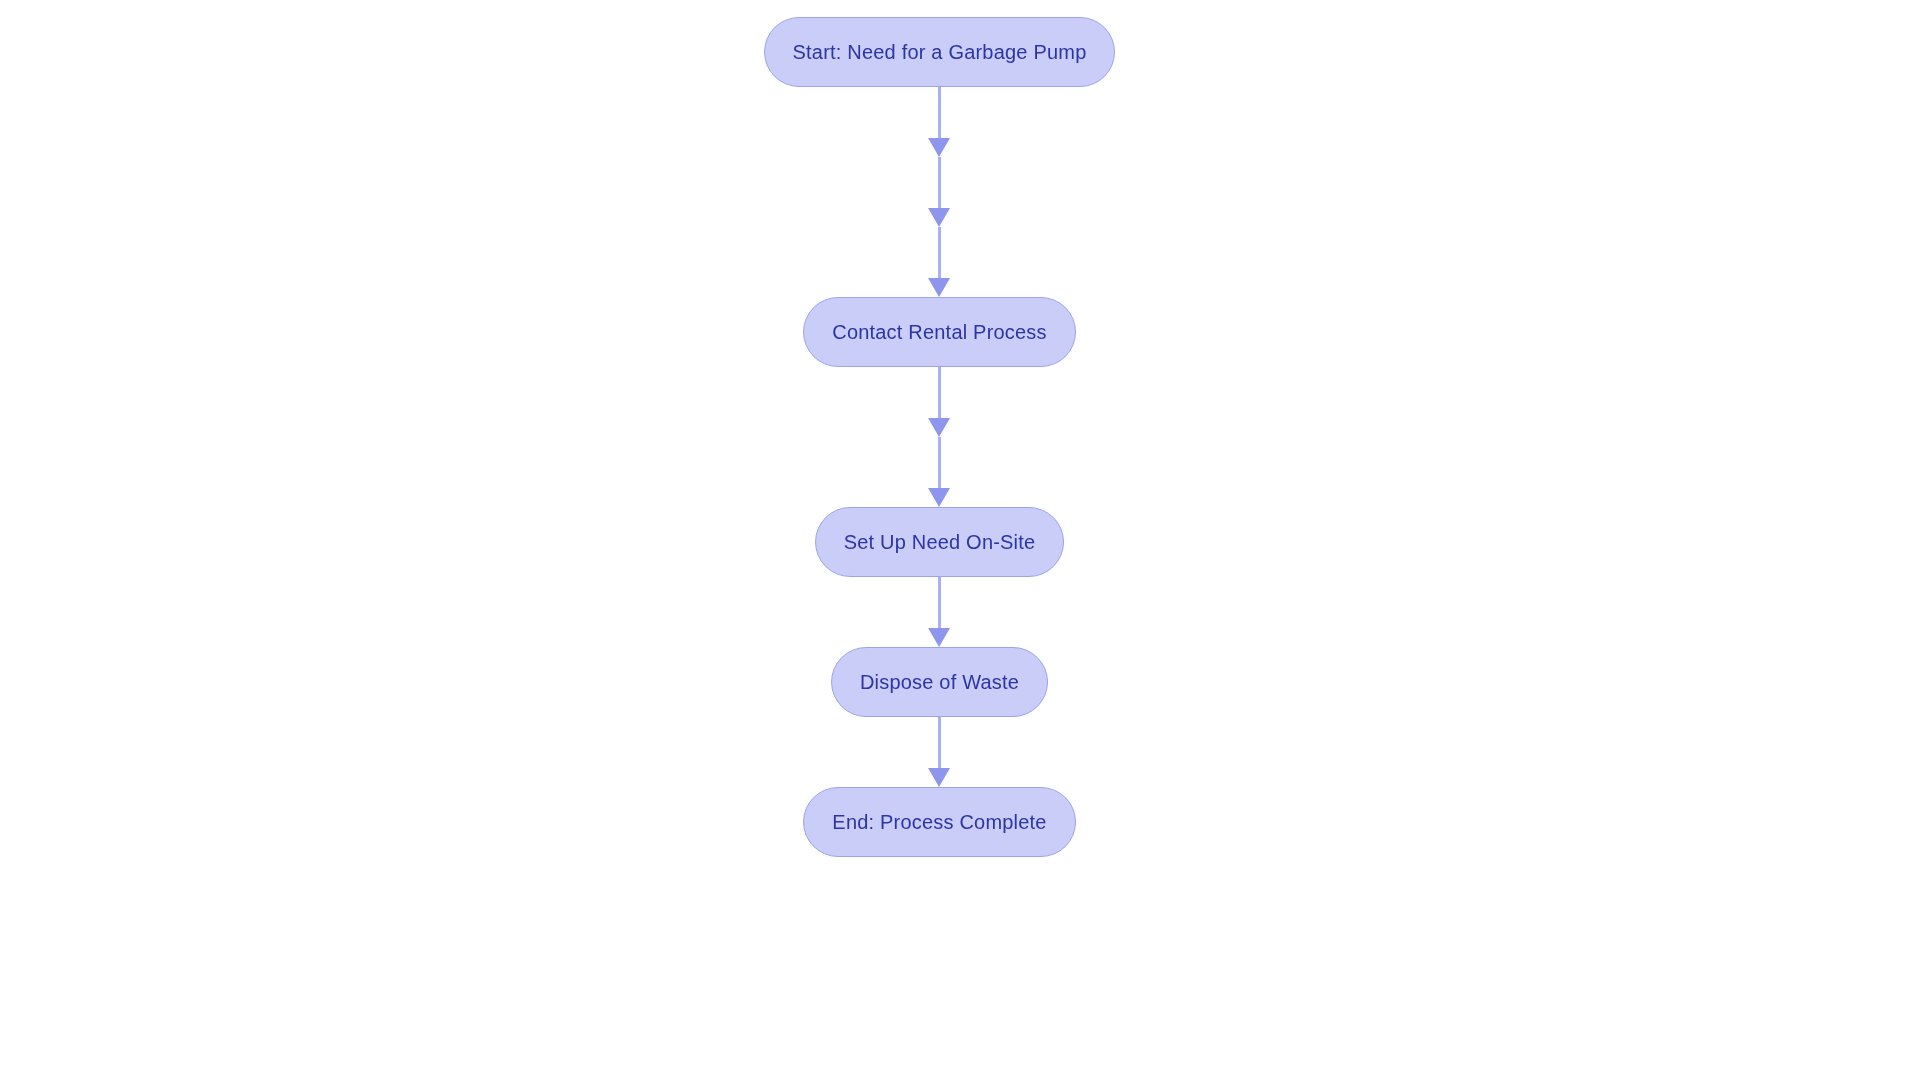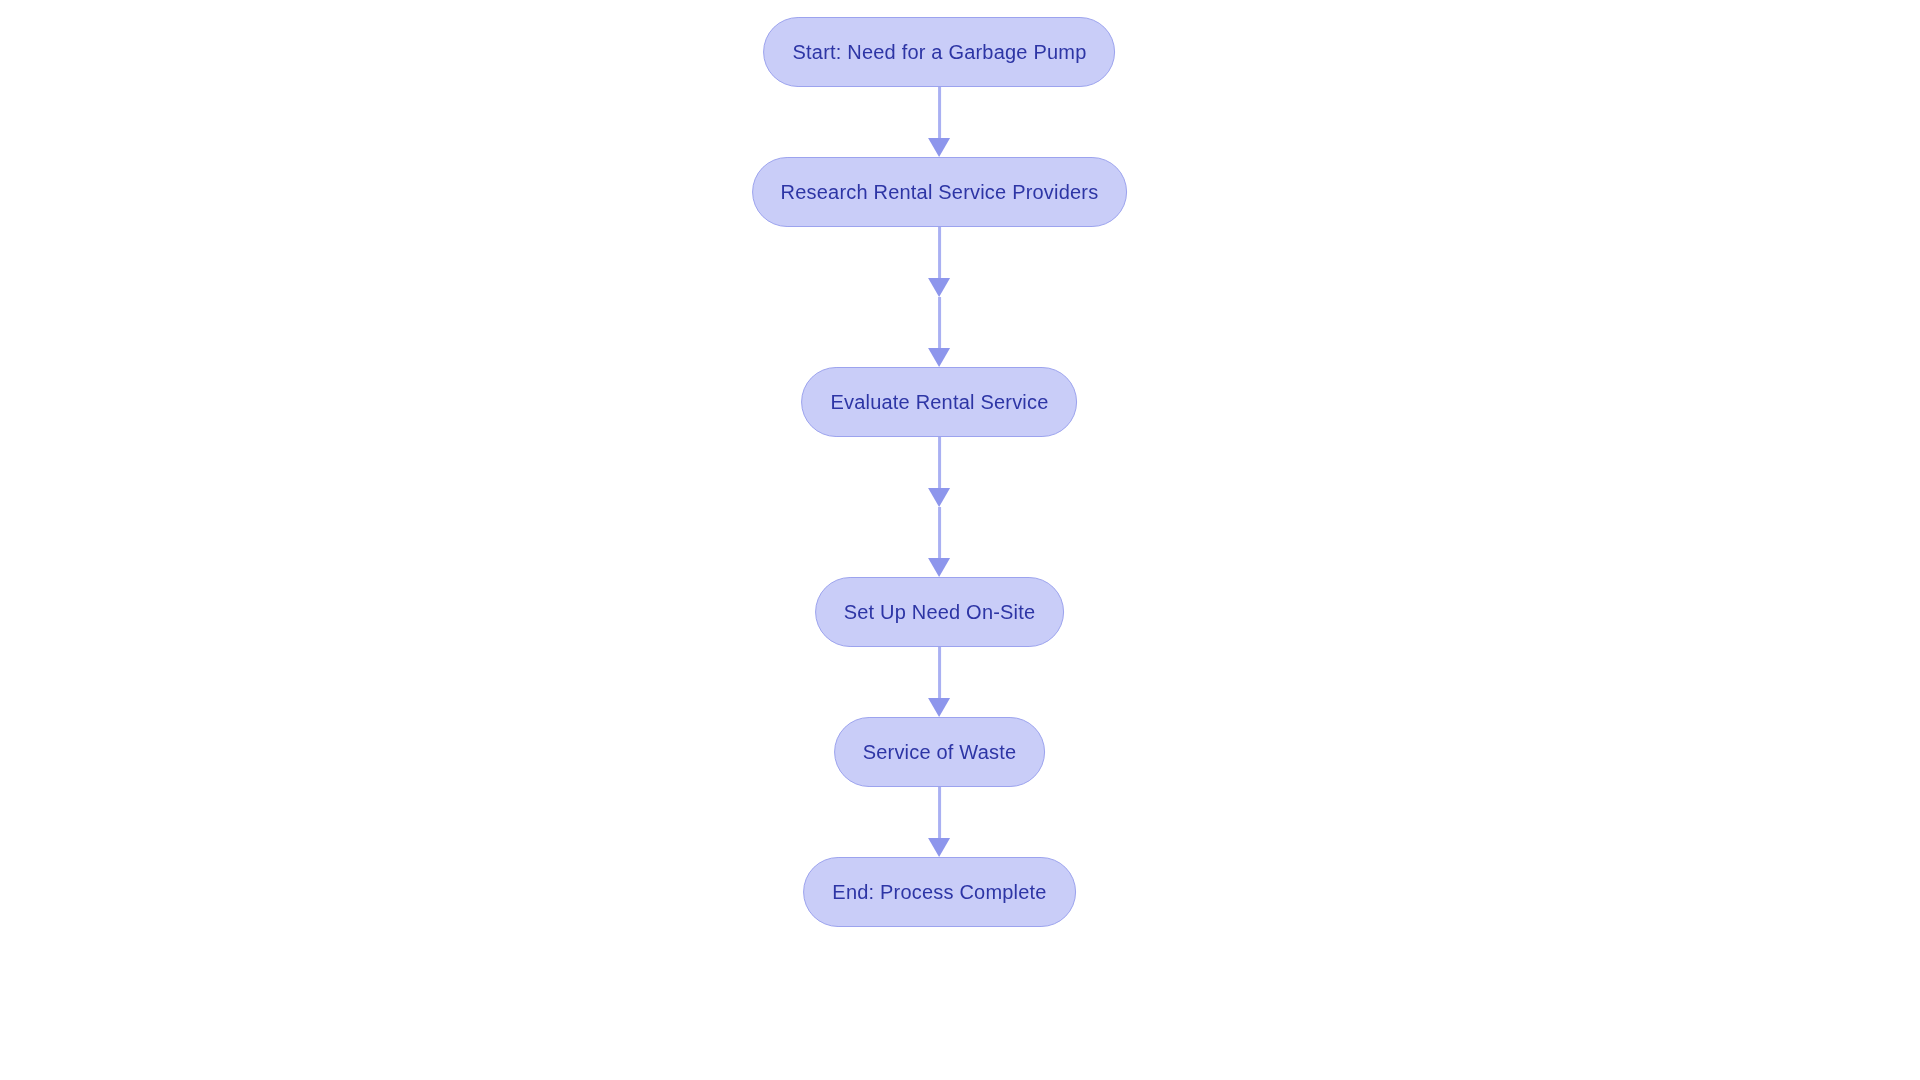--- a/index.html
+++ b/index.html
@@ -76,51 +76,48 @@
 
 <div class="canvas">
   <div class="flow-column" id="flow-column">
       <div class="flow-node">
         <span class="node-label">Start: Need for a Garbage Pump</span>
       </div>
       <div class="flow-arrow">
         <div class="arrow-line"></div>
         <div class="arrow-head"></div>
       </div>
-      <div class="flow-node">
-        <span class="node-label">Research Rental Service Providers</span>
-      </div>
       <div class="flow-arrow">
         <div class="arrow-line"></div>
         <div class="arrow-head"></div>
       </div>
       <div class="flow-arrow">
         <div class="arrow-line"></div>
         <div class="arrow-head"></div>
       </div>
       <div class="flow-node">
-        <span class="node-label">Evaluate Rental Service</span>
+        <span class="node-label">Contact Rental Process</span>
       </div>
       <div class="flow-arrow">
         <div class="arrow-line"></div>
         <div class="arrow-head"></div>
       </div>
       <div class="flow-arrow">
         <div class="arrow-line"></div>
         <div class="arrow-head"></div>
       </div>
       <div class="flow-node">
         <span class="node-label">Set Up Need On-Site</span>
       </div>
       <div class="flow-arrow">
         <div class="arrow-line"></div>
         <div class="arrow-head"></div>
       </div>
       <div class="flow-node">
-        <span class="node-label">Service of Waste</span>
+        <span class="node-label">Dispose of Waste</span>
       </div>
       <div class="flow-arrow">
         <div class="arrow-line"></div>
         <div class="arrow-head"></div>
       </div>
       <div class="flow-node">
         <span class="node-label">End: Process Complete</span>
       </div>
     </div>
 </div>

